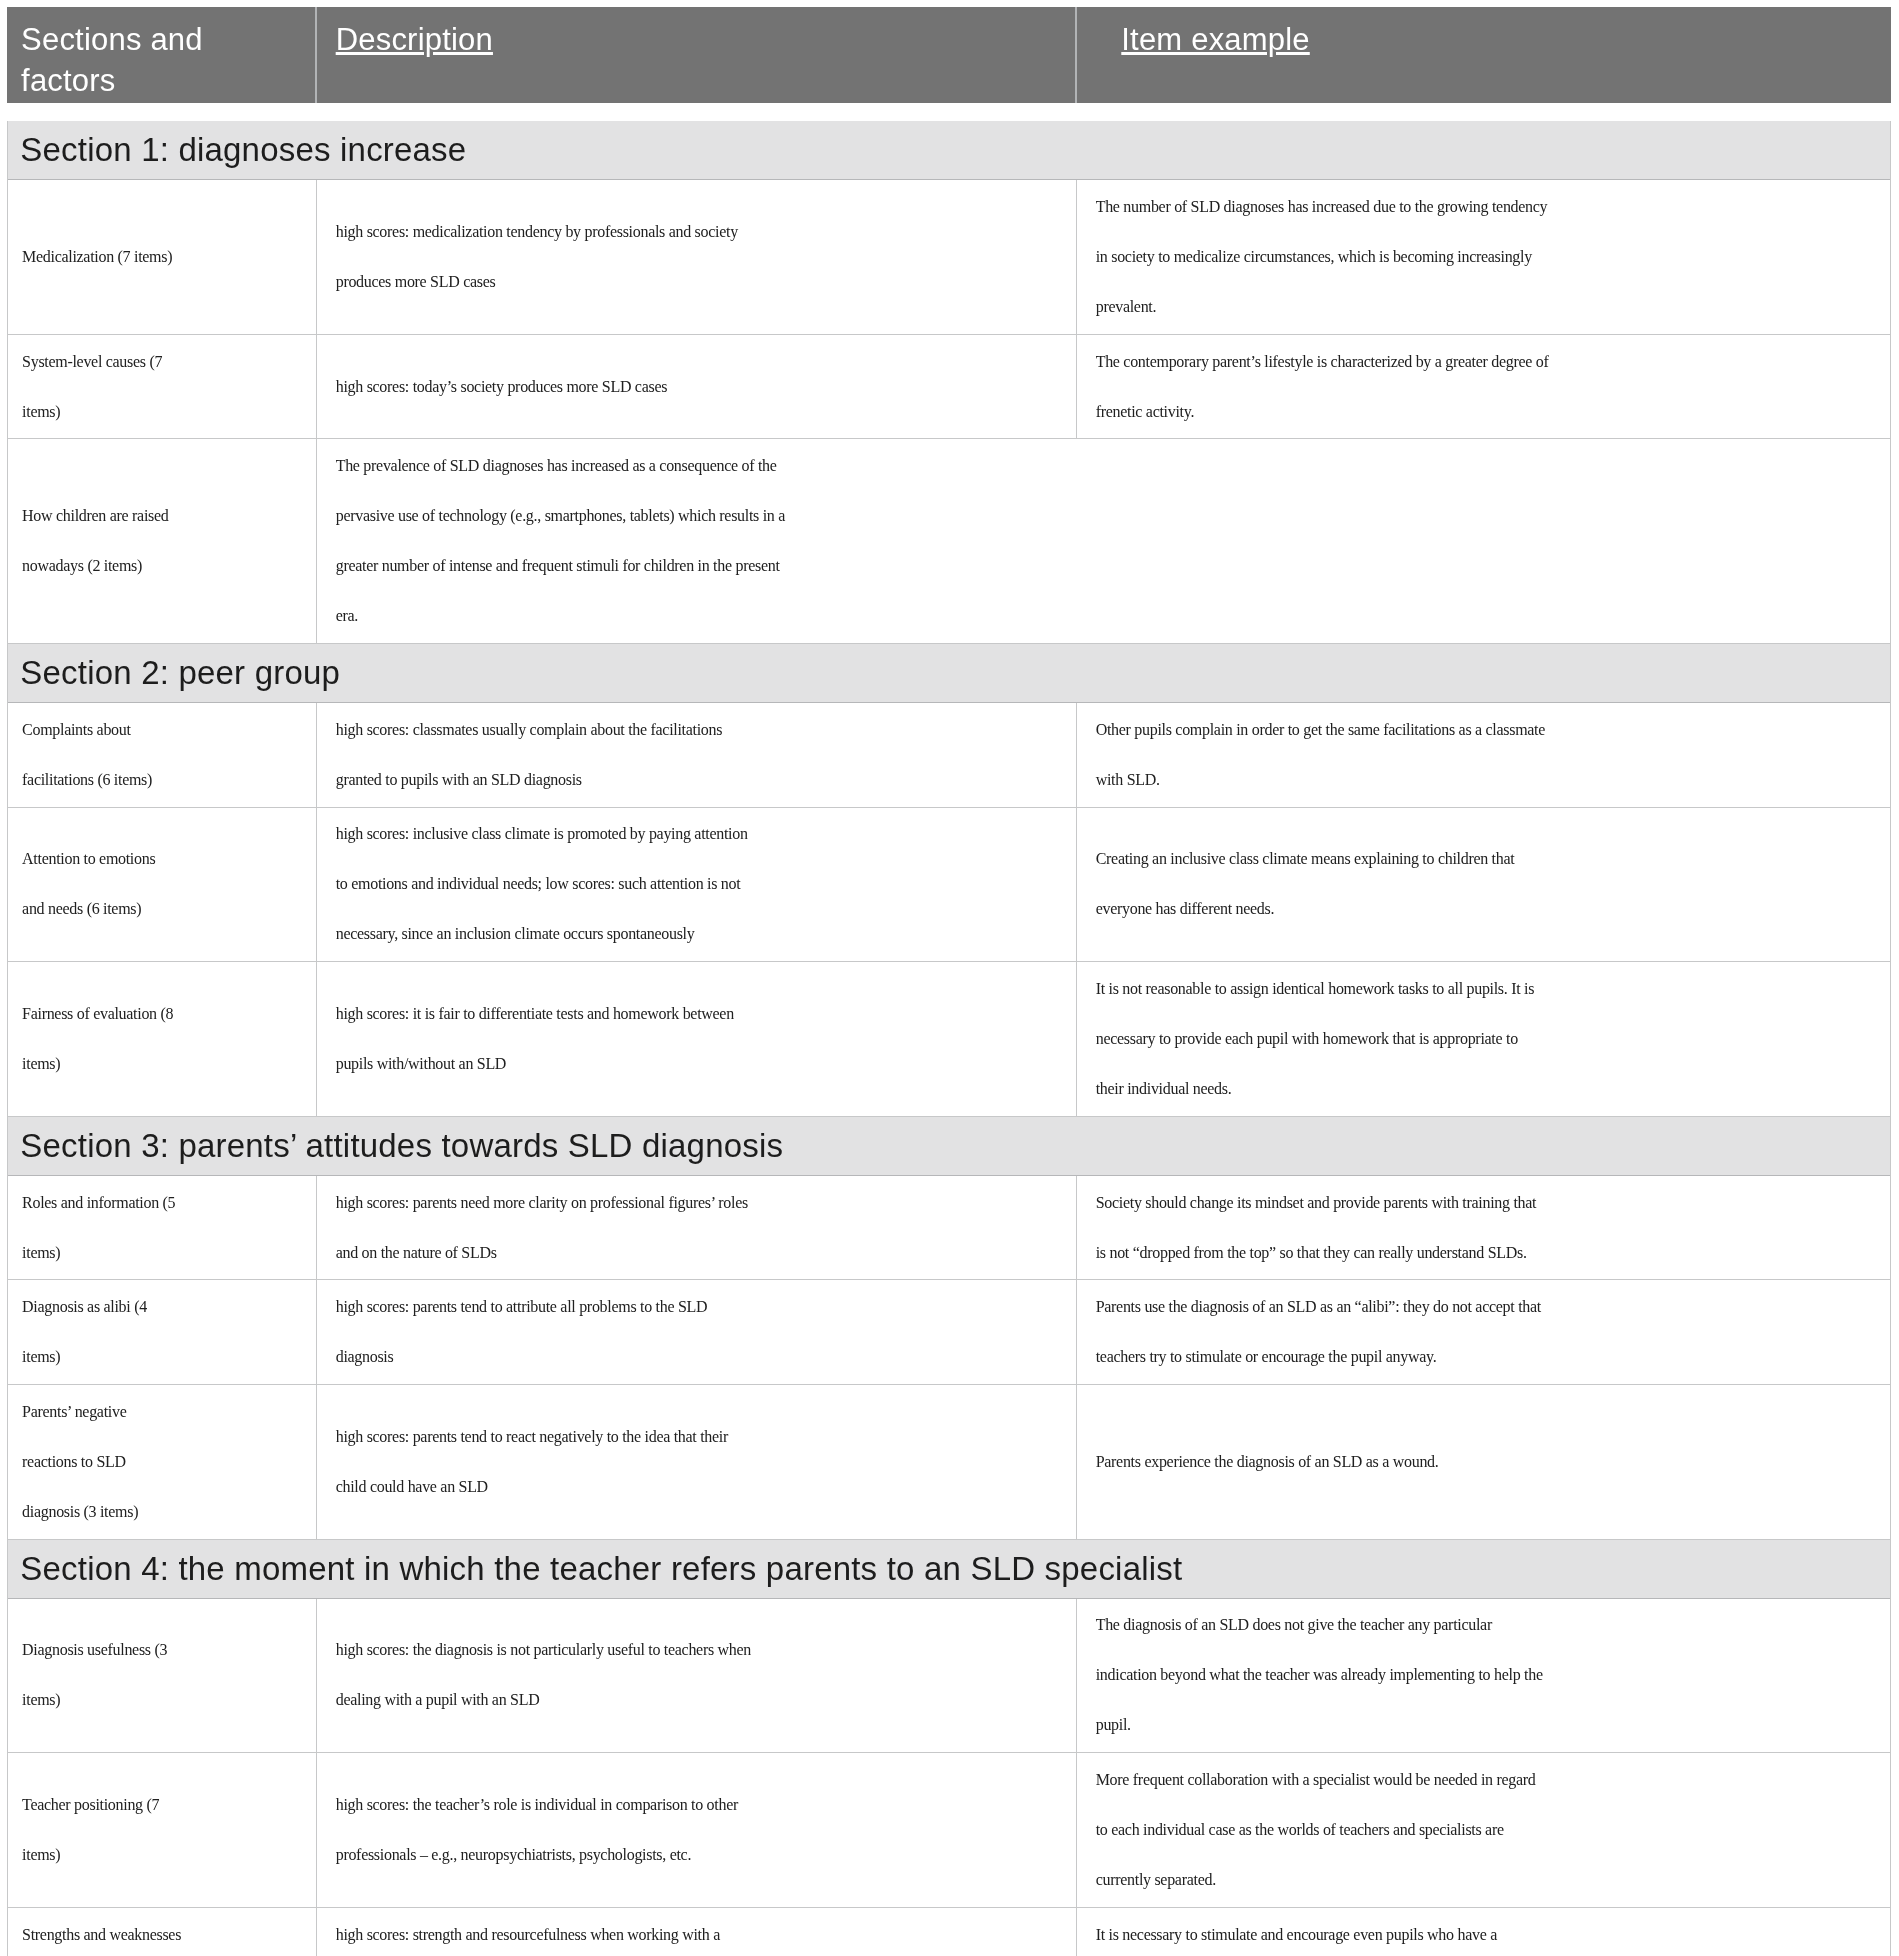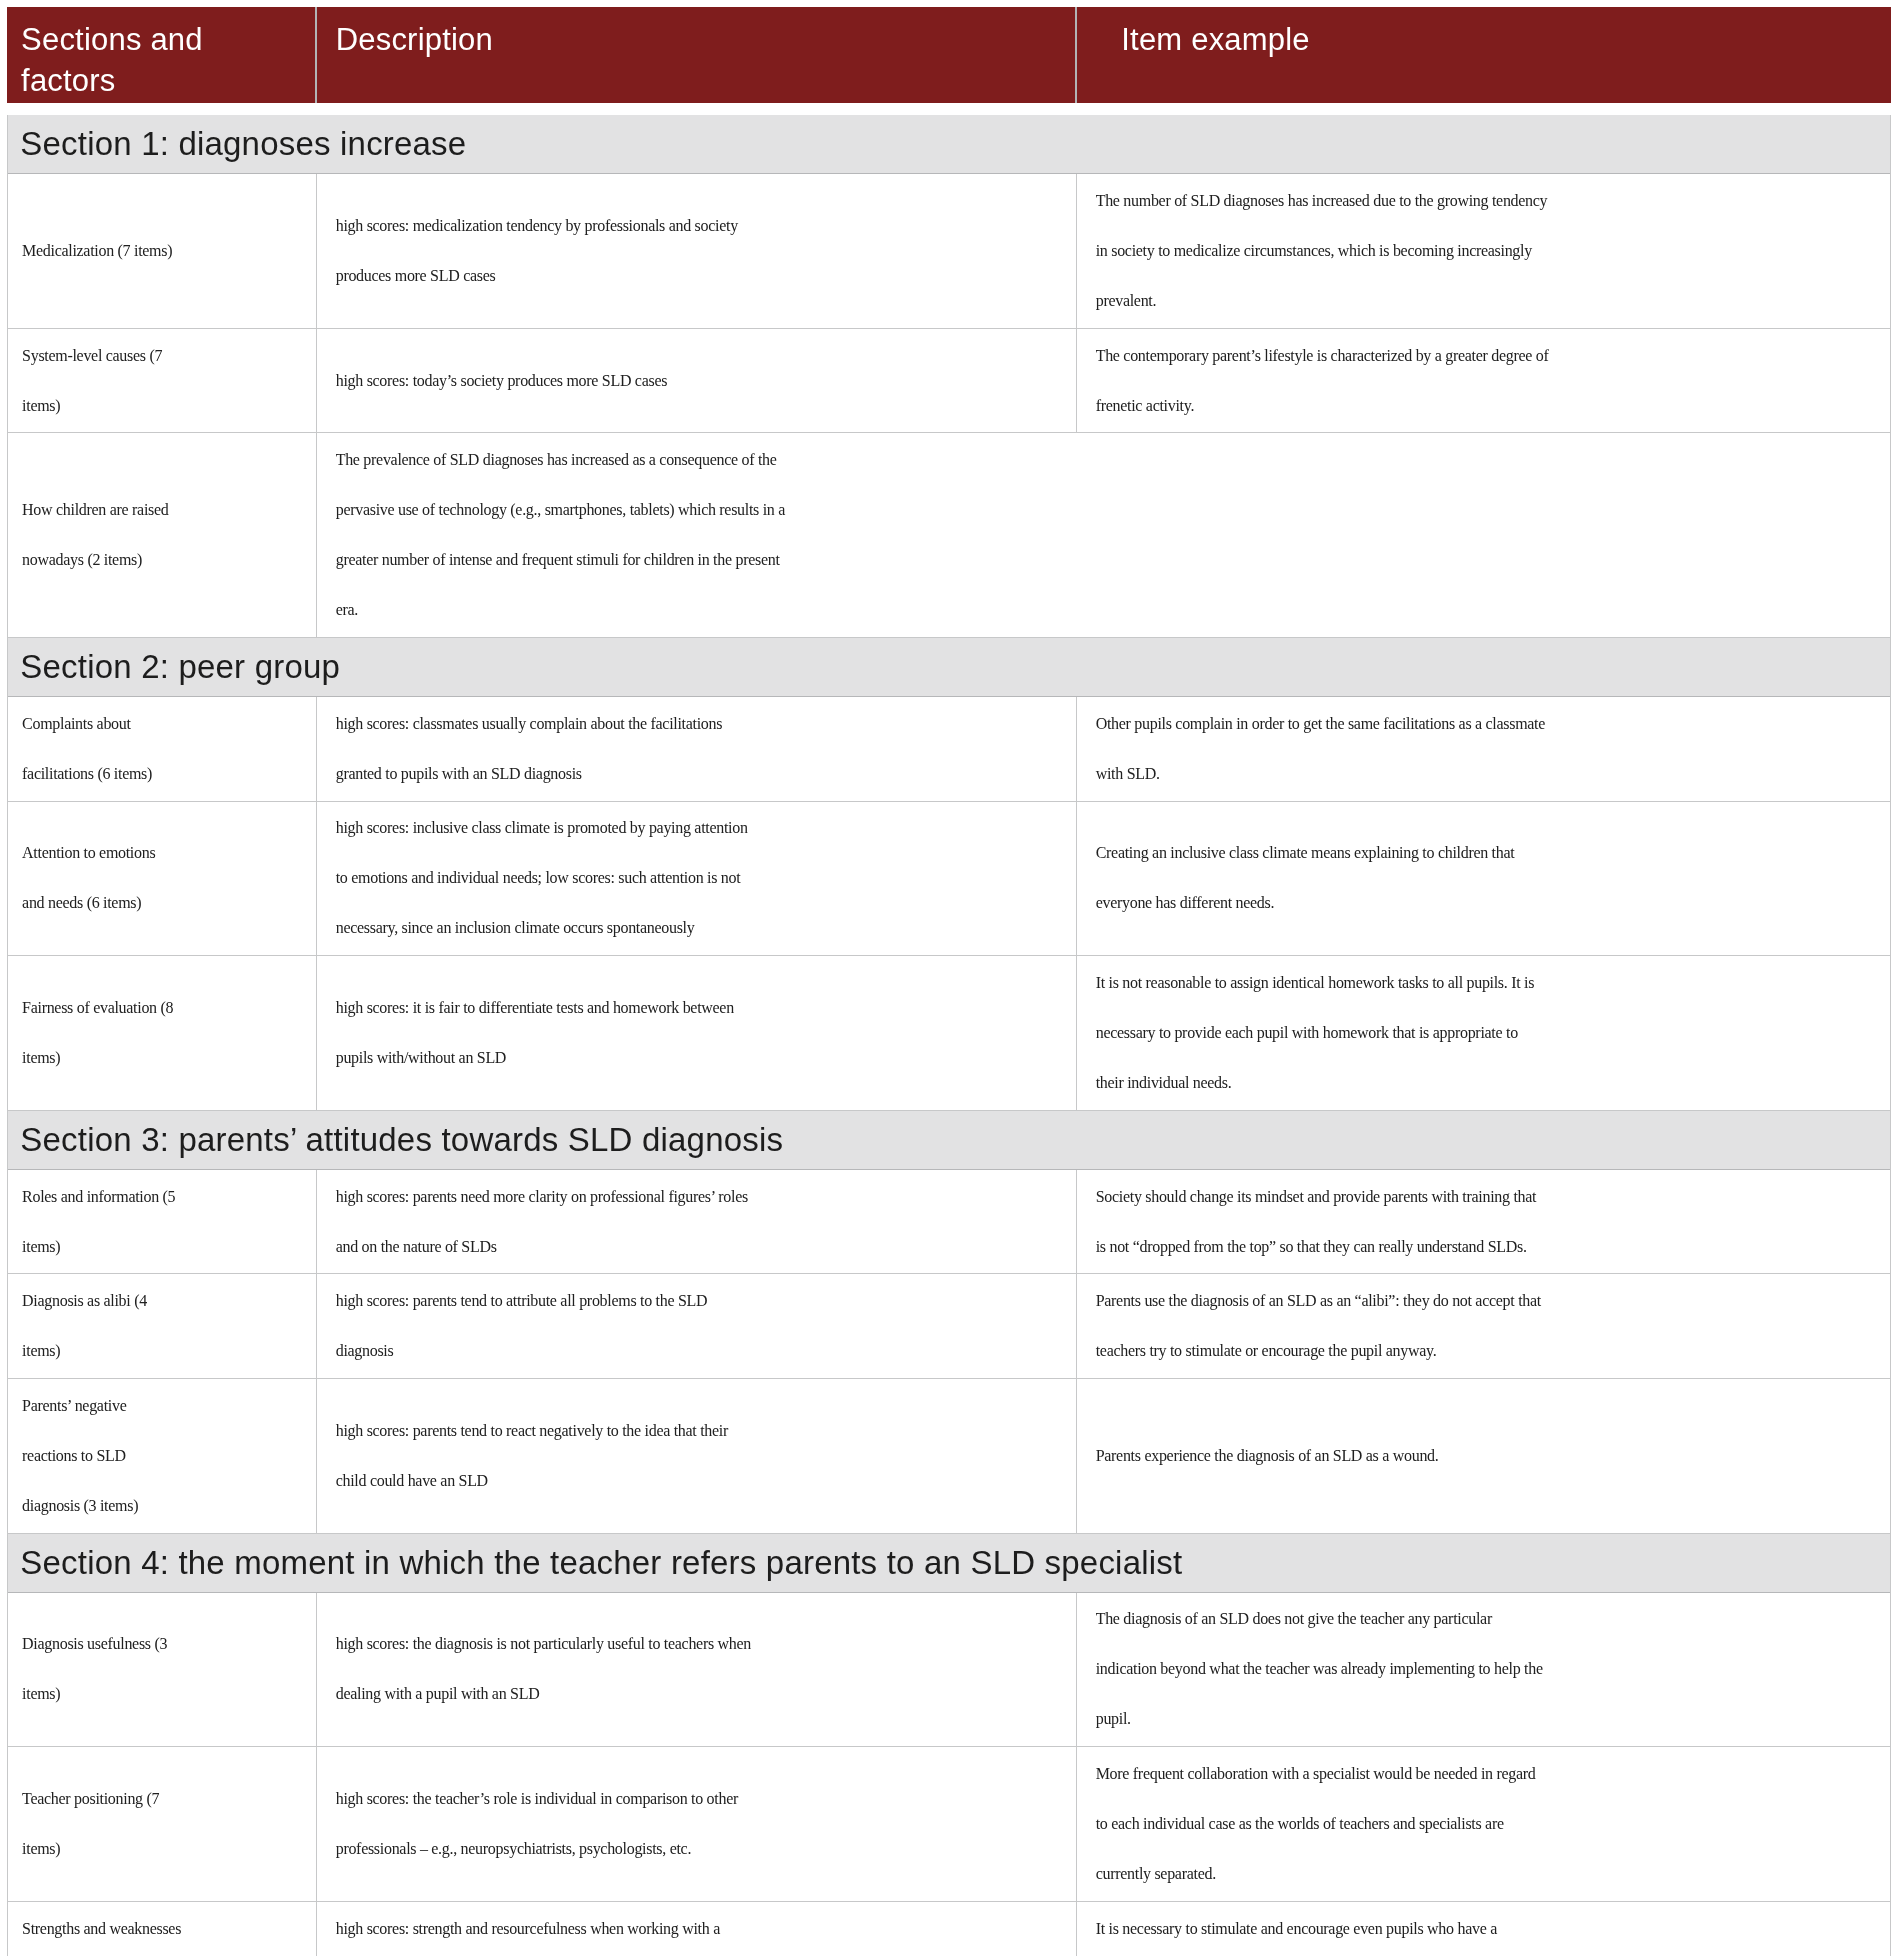--- a/index.html
+++ b/index.html
@@ -15,37 +15,37 @@
     left: 7.3px;
     top: 7.3px;
     width: 1884px;
     font-family: "Liberation Serif", serif;
     color: #202020;
   }
   
   .thead {
     display: flex;
     align-items: stretch;
-    background: #7f1d1d;
+    background: #737373;
     height: 96px;
     box-sizing: border-box;
-    margin-bottom: 12px;
+    margin-bottom: 18px;
   }
   .hcell {
     box-sizing: border-box;
     padding: 12px 18.4px 0 18.4px;
     font-family: "Liberation Sans", sans-serif;
     font-size: 31px;
     line-height: 41px;
     font-weight: 400;
     color: #ffffff;
     letter-spacing: 0.2px;
   }
   .hcell.c1 { padding-left: 13.8px; }
-  .hcell + .hcell { border-left: 2.8px solid #b2b4b6; }
+  .hcell + .hcell { border-left: 2.8px solid #b2b4b6; text-decoration: underline; }
   
   .tbody {
     border-left: 1.8px solid #c7c8c9;
     border-right: 1.8px solid #c7c8c9;
     border-bottom: 2.8px solid #98999b;
   }
   .band {
     background: #e2e2e3;
     font-family: "Liberation Sans", sans-serif;
     font-size: 33px;

